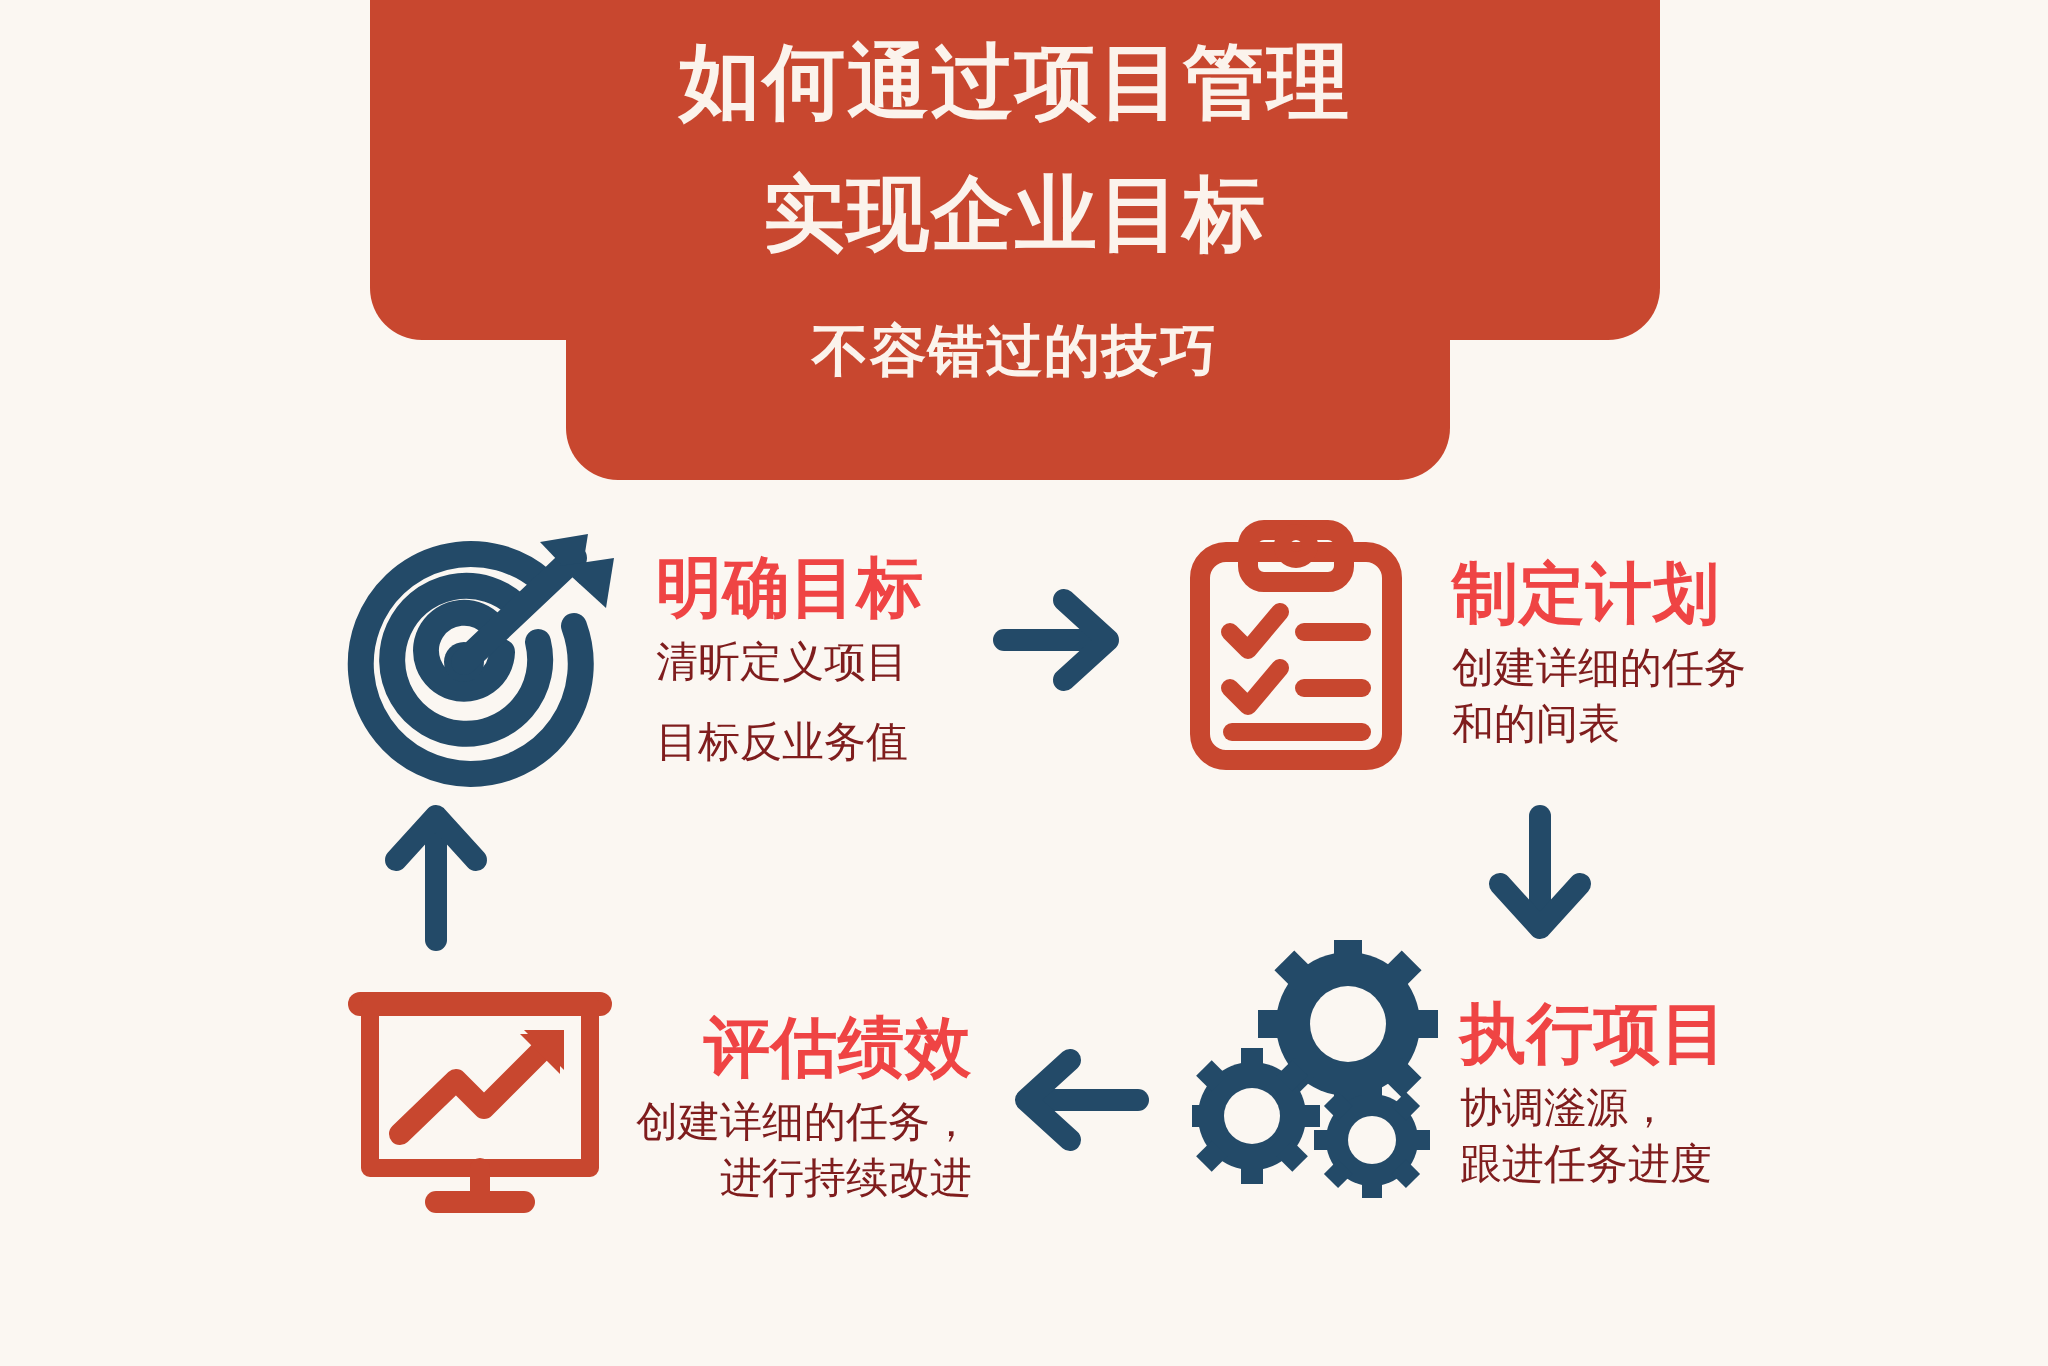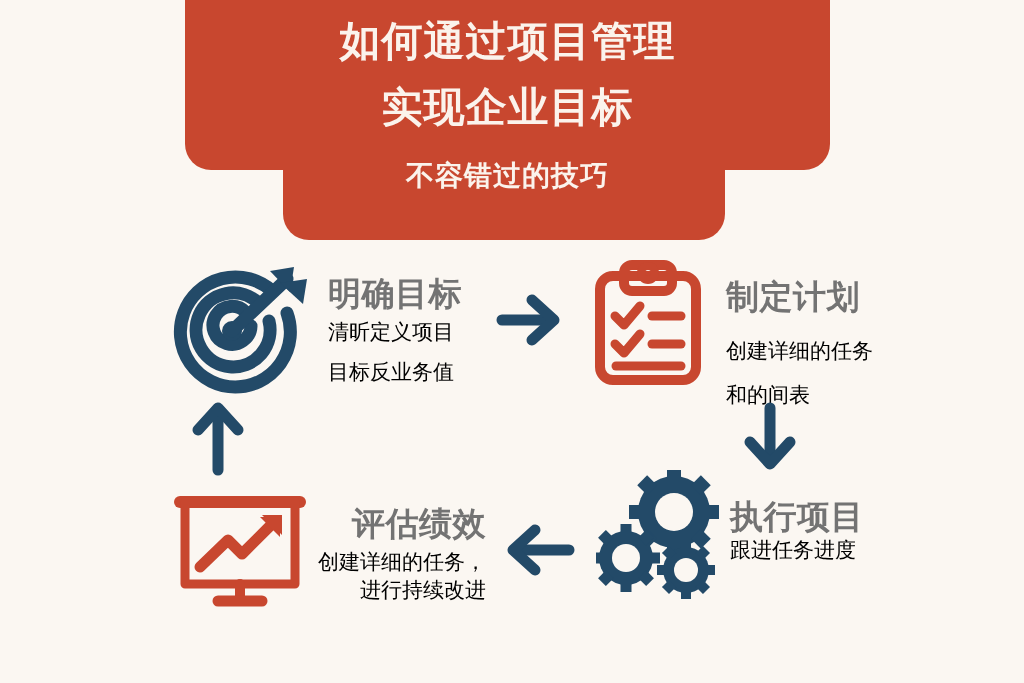--- a/index.html
+++ b/index.html
@@ -75,37 +75,37 @@
     display: block;
   }
   .step-text {
     display: flex;
     flex-direction: column;
     justify-content: flex-start;
   }
   .step-title {
     font-size: 33px;
     font-weight: bold;
-    color: #737373;
+    color: #ef4444;
     line-height: 38px;
     white-space: nowrap;
     letter-spacing: 0.5px;
   }
   .step-desc {
     font-size: 21px;
-    color: #000000;
+    color: #7f1d1d;
     line-height: 28px;
     margin-top: 5px;
     white-space: nowrap;
   }
 
   #step-1 { left: 170px; top: 255px; }
   #step-1 .step-text { margin-left: 18px; margin-top: 20px; }
   #step-2 { left: 588px; top: 258px; }
-  #step-2 .step-text { margin-left: 18px; margin-top: 20px; gap: 16px; }
+  #step-2 .step-text { margin-left: 18px; margin-top: 20px; }
   #step-3 { left: 596px; top: 470px; }
   #step-3 .step-text { margin-left: 4px; margin-top: 28px; }
   #step-4 { left: 170px; top: 487px; }
   #step-4 .step-text { margin-left: 8px; margin-top: 18px; align-items: flex-end; }
 
   
   .arrow {
     position: absolute;
   }
   #arrow-right { left: 496px; top: 292px; }
@@ -216,20 +216,21 @@
               <rect x="-5" y="-29" width="10" height="10" transform="rotate(270)"></rect>
               <rect x="-5" y="-29" width="10" height="10" transform="rotate(315)"></rect>
             </g>
             <circle r="12" fill="#FBF7F2"></circle>
           </g>
         </g>
       </svg>
     </span>
     <span class="step-text">
       <span class="step-title">执行项目</span>
+      <span class="step-desc">协调滏源，</span>
       <span class="step-desc" style="margin-top:0">跟进任务进度</span>
     </span>
   </div>
 
   <div class="step" id="step-4">
     <span class="step-icon">
       <svg width="140" height="125" viewBox="0 0 140 125" aria-hidden="true">
         <g stroke="#C8472F" fill="none" stroke-linecap="round" stroke-linejoin="round">
           <line x1="10" y1="15" x2="130" y2="15" stroke-width="12"></line>
           <rect x="15" y="15" width="110" height="82" stroke-width="9"></rect>

